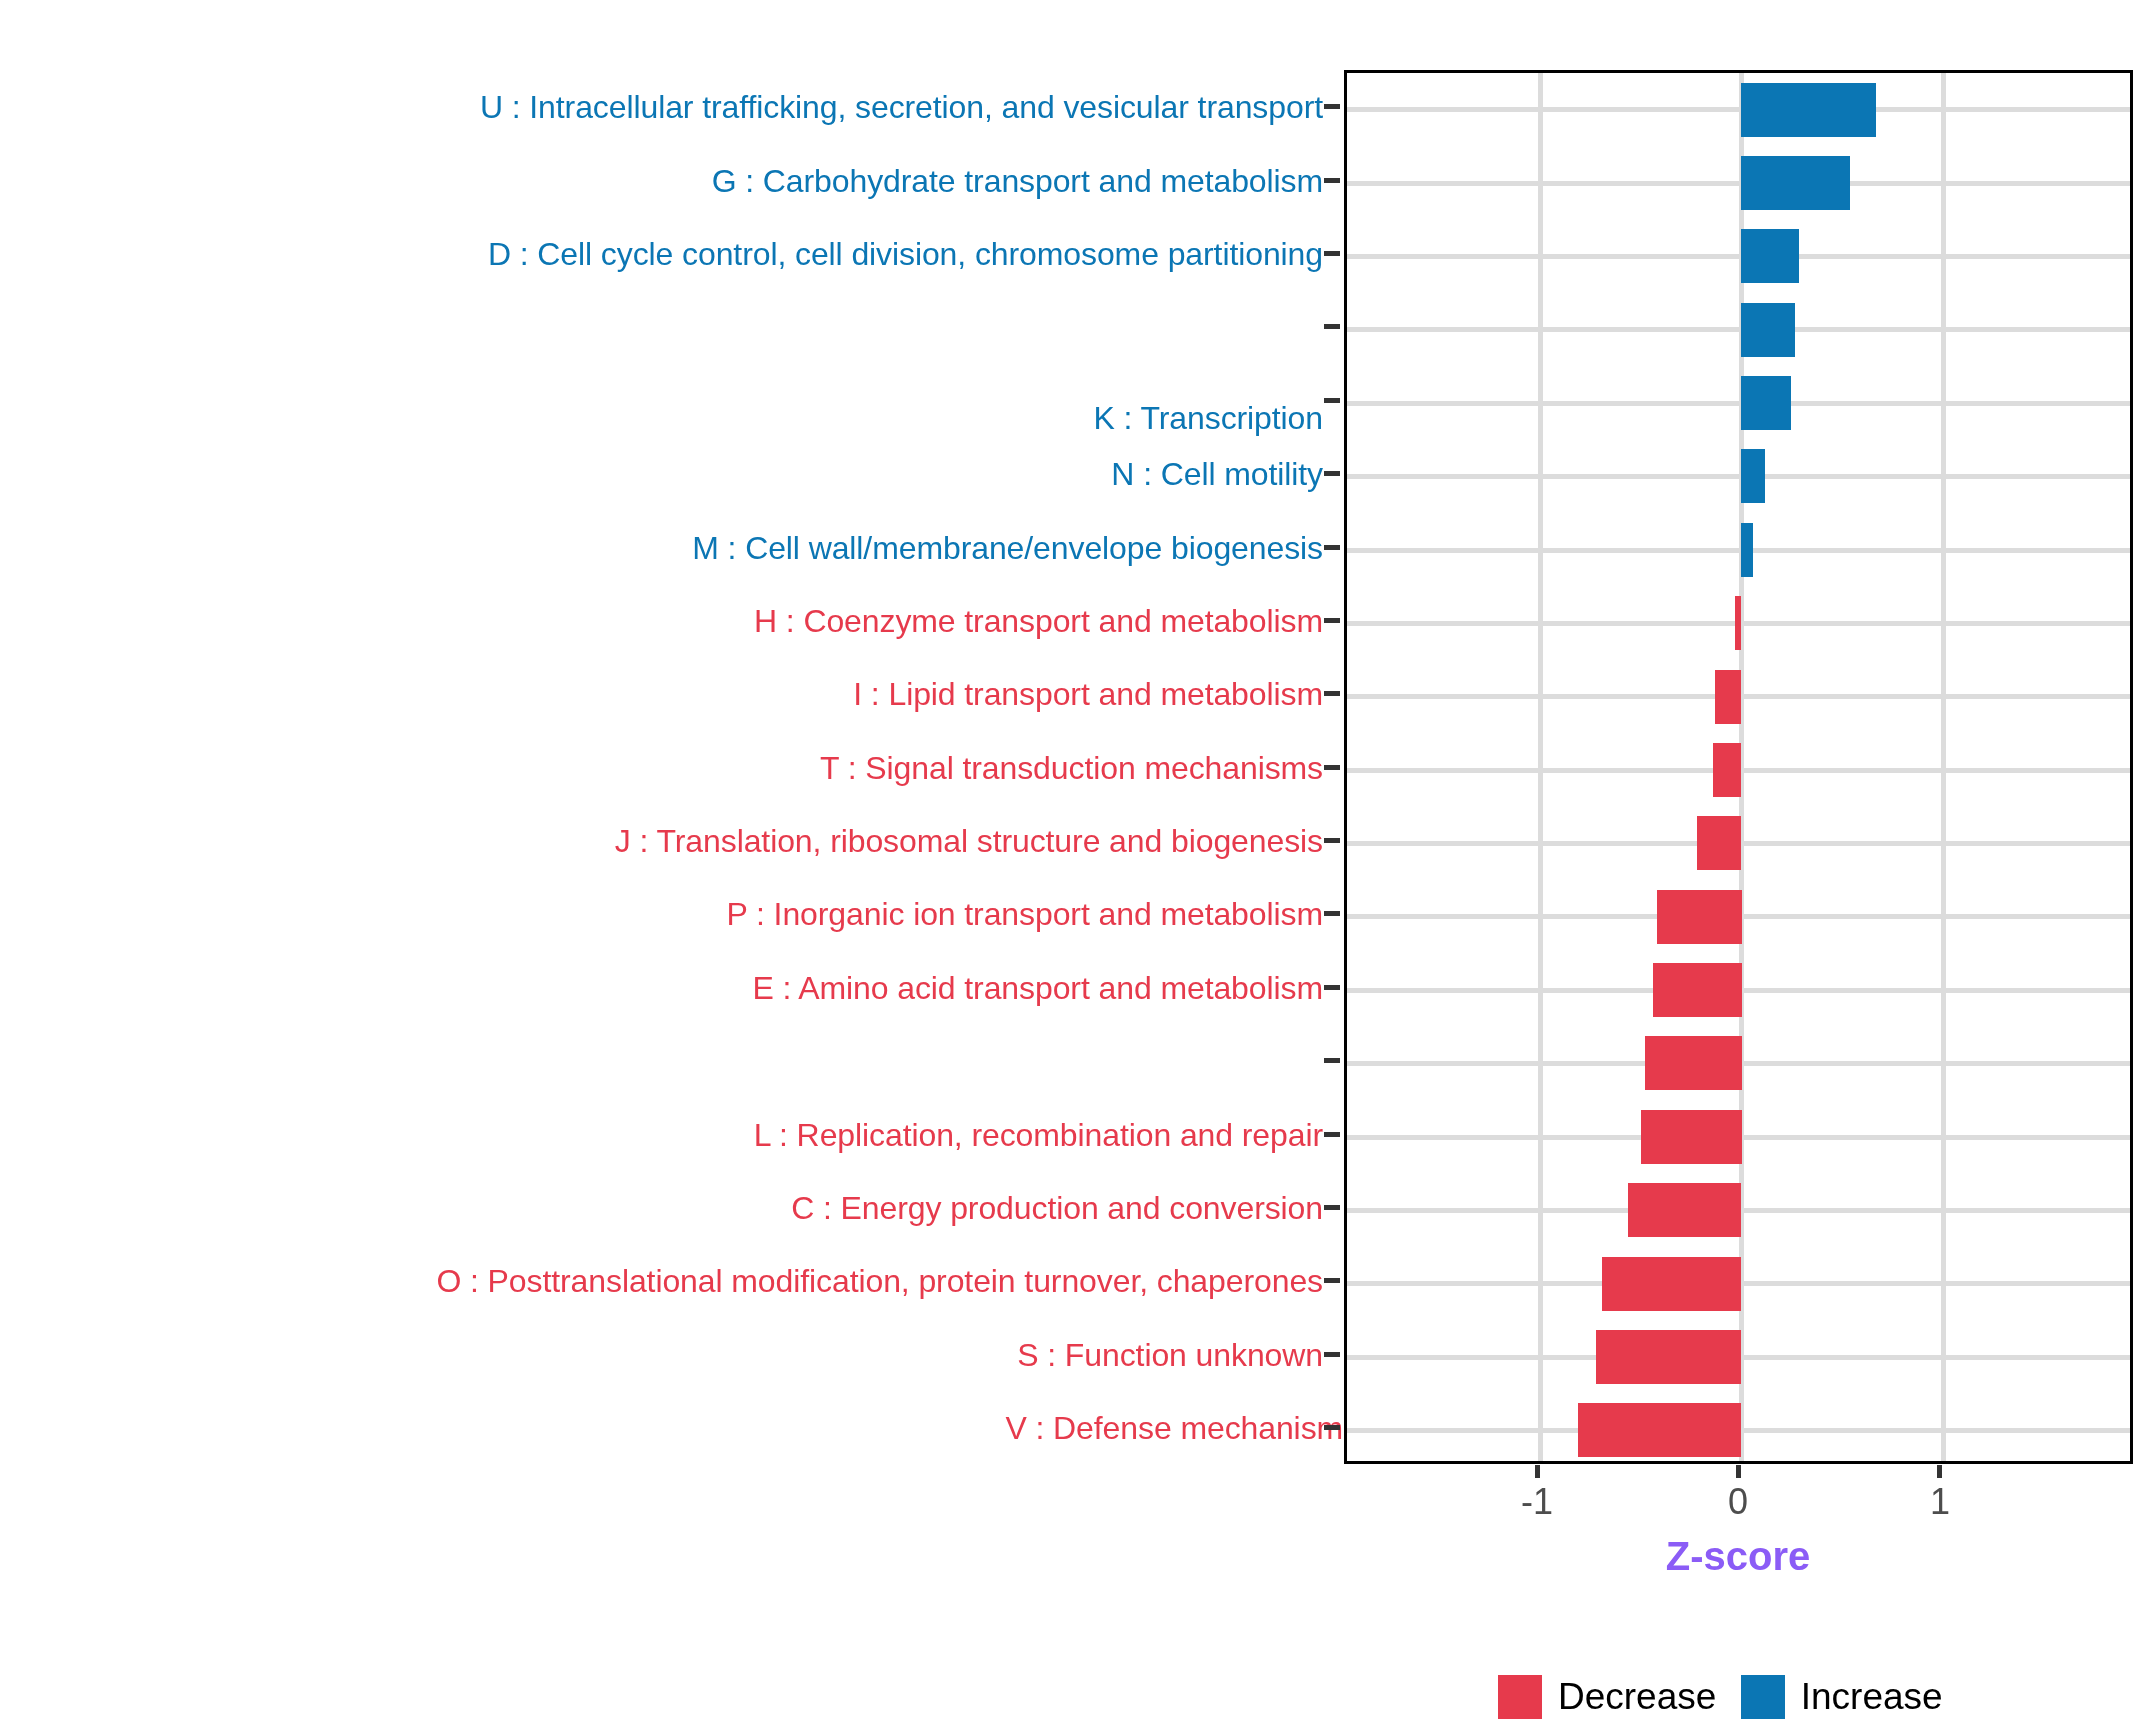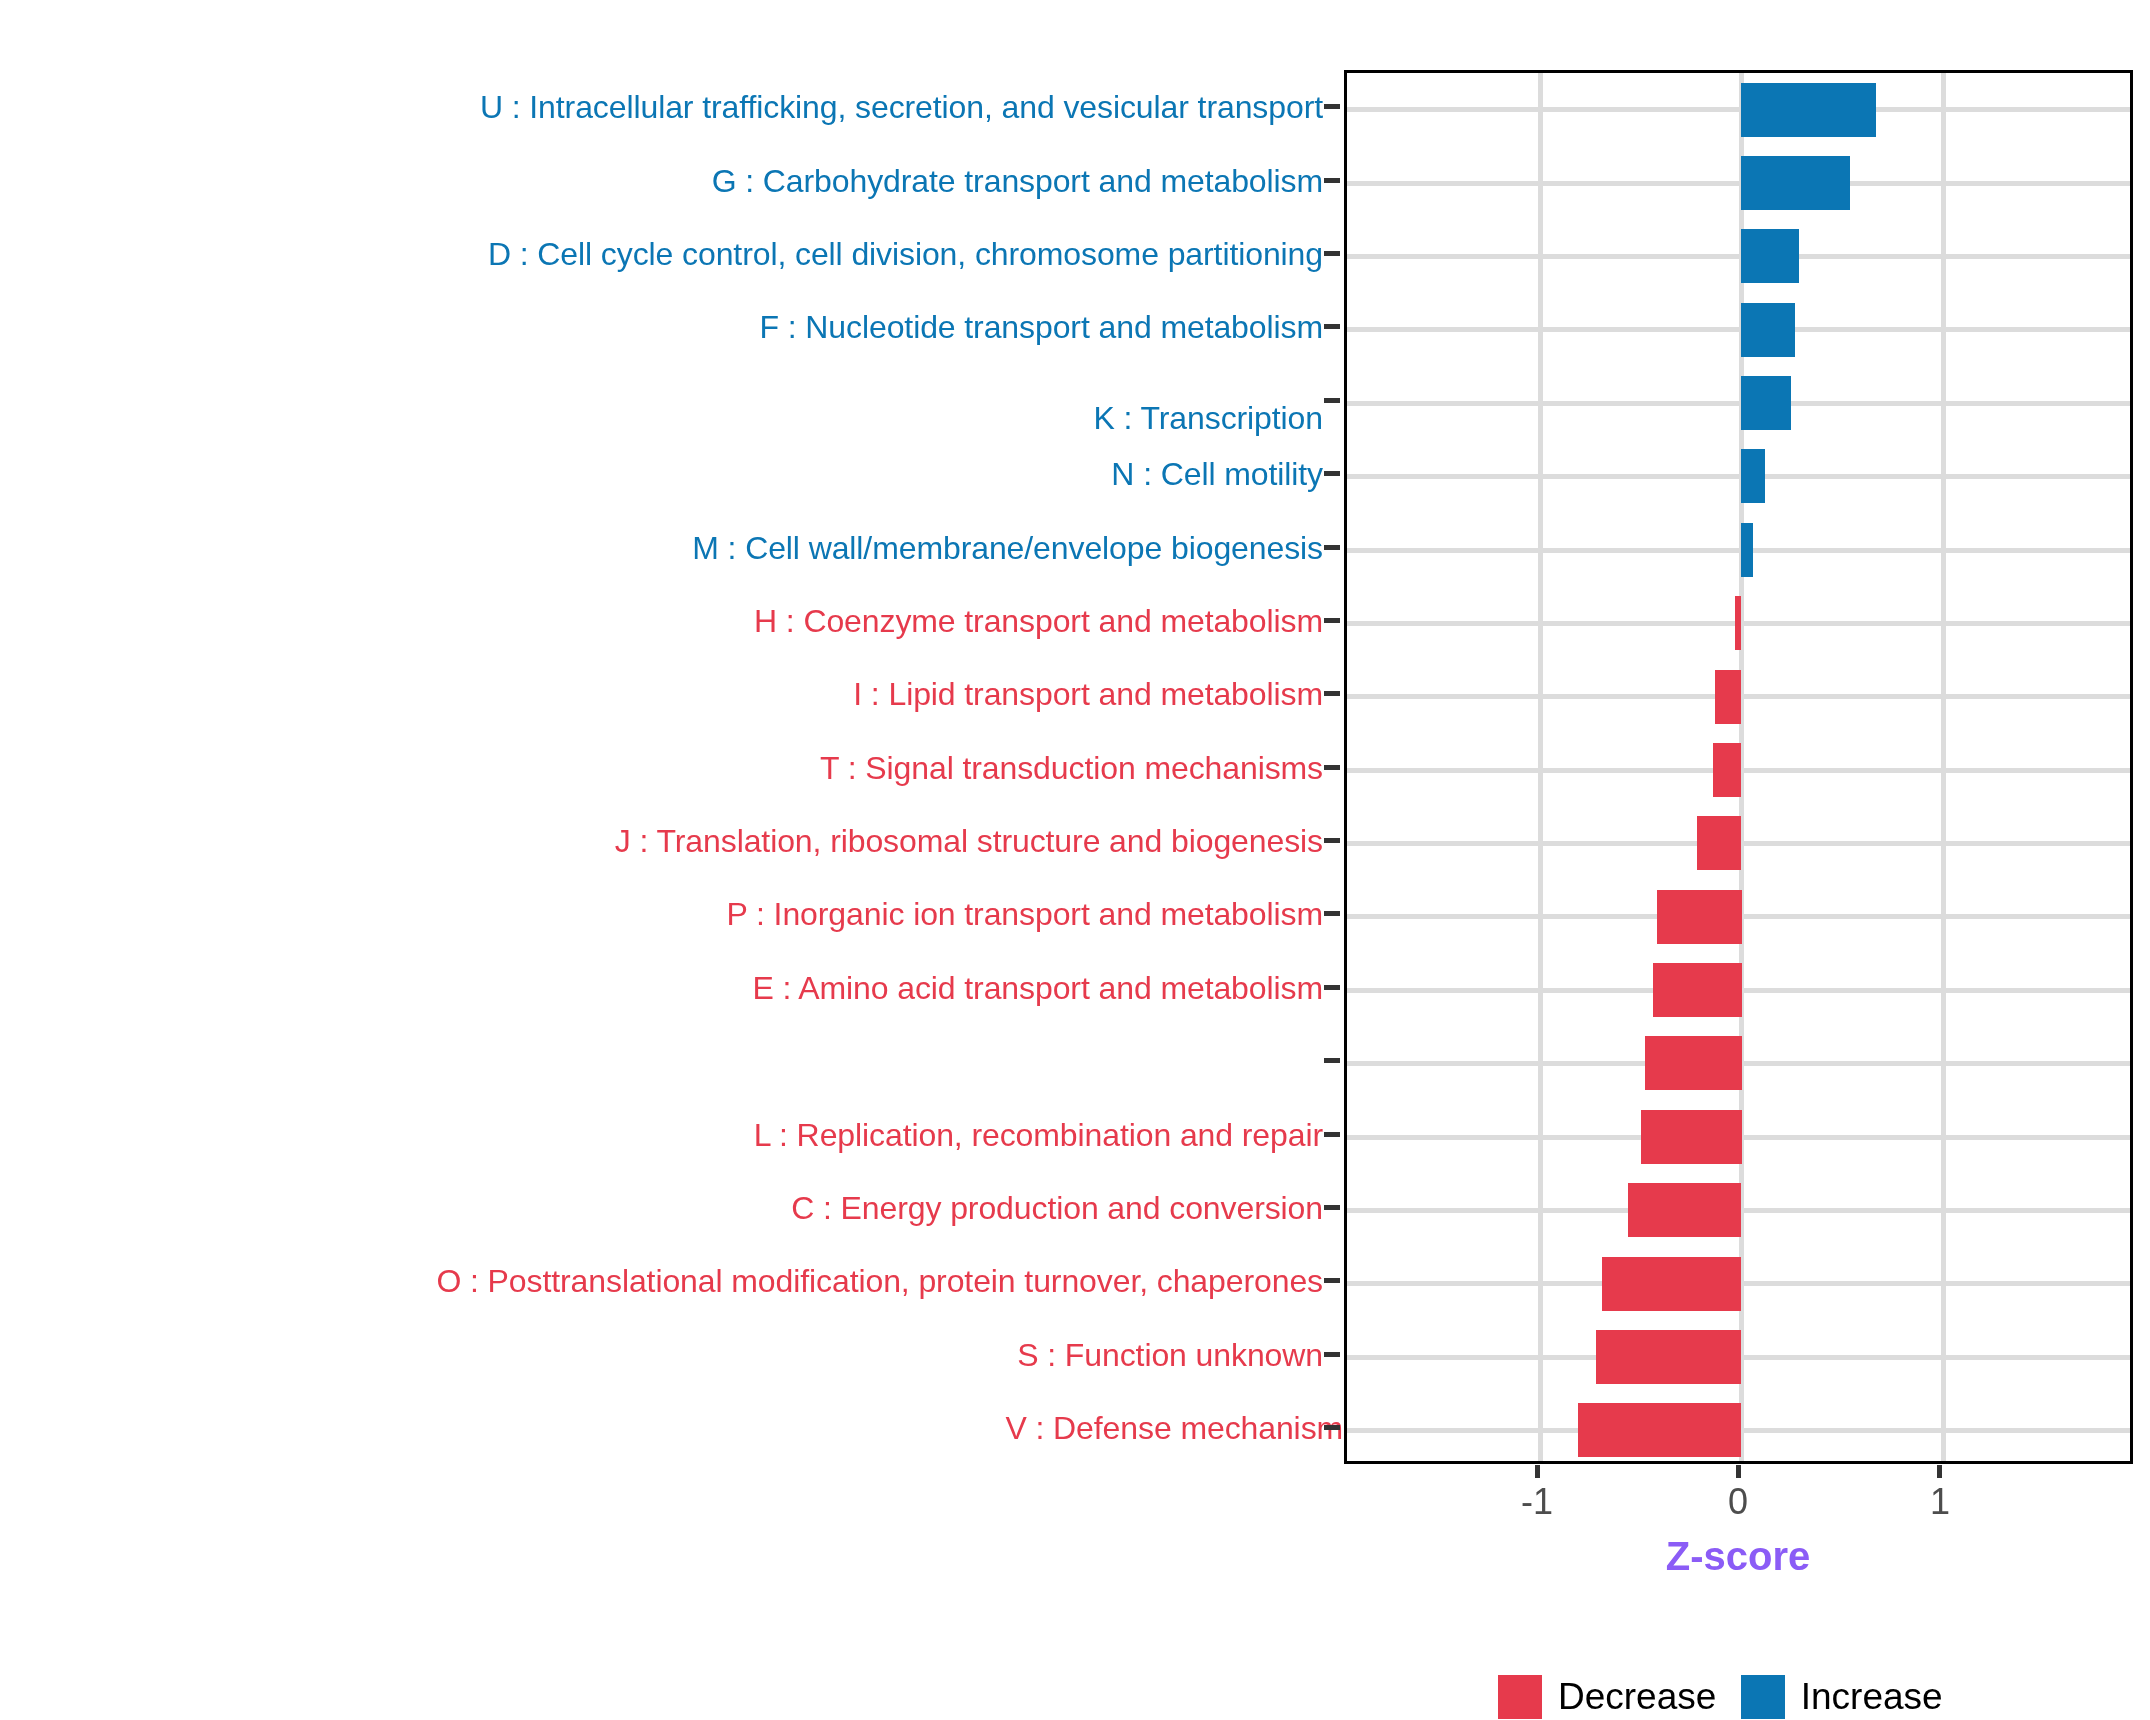--- a/index.html
+++ b/index.html
@@ -47,23 +47,20 @@
       </div>
       <div class="tickmark" style="top: 34px;"></div>
       <div class="lbl-row" style="top: 89px; height: 43px;">
         <span class="lbl-text inc" style="color: rgb(11, 118, 180);">G : Carbohydrate transport and metabolism</span>
       </div>
       <div class="tickmark" style="top: 108px;"></div>
       <div class="lbl-row" style="top: 162px; height: 43px;">
         <span class="lbl-text inc" style="color: rgb(11, 118, 180);">D : Cell cycle control, cell division, chromosome partitioning</span>
       </div>
       <div class="tickmark" style="top: 181px;"></div>
-      <div class="lbl-row" style="top: 235px; height: 43px;">
-        <span class="lbl-text inc" style="color: rgb(11, 118, 180);">F : Nucleotide transport and metabolism</span>
-      </div>
       <div class="tickmark" style="top: 254px;"></div>
       <div class="lbl-row" style="top: 326px; height: 43px;">
         <span class="lbl-text inc" style="color: rgb(11, 118, 180);">K : Transcription</span>
       </div>
       <div class="tickmark" style="top: 328px;"></div>
       <div class="lbl-row" style="top: 382px; height: 43px;">
         <span class="lbl-text inc" style="color: rgb(11, 118, 180);">N : Cell motility</span>
       </div>
       <div class="tickmark" style="top: 401px;"></div>
       <div class="lbl-row" style="top: 456px; height: 43px;">

